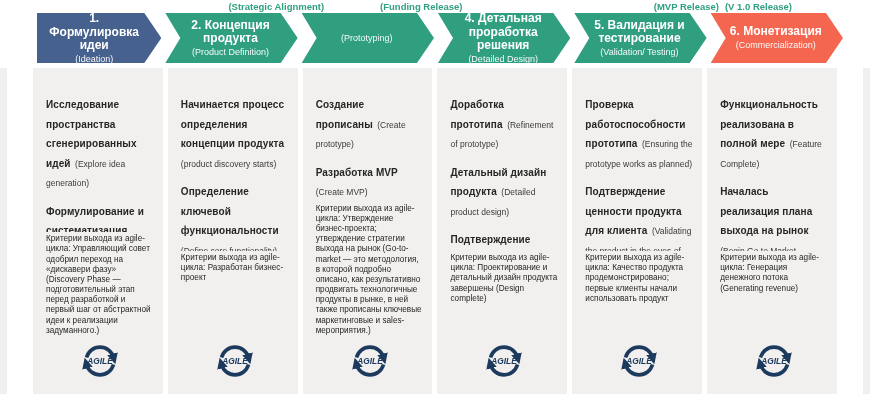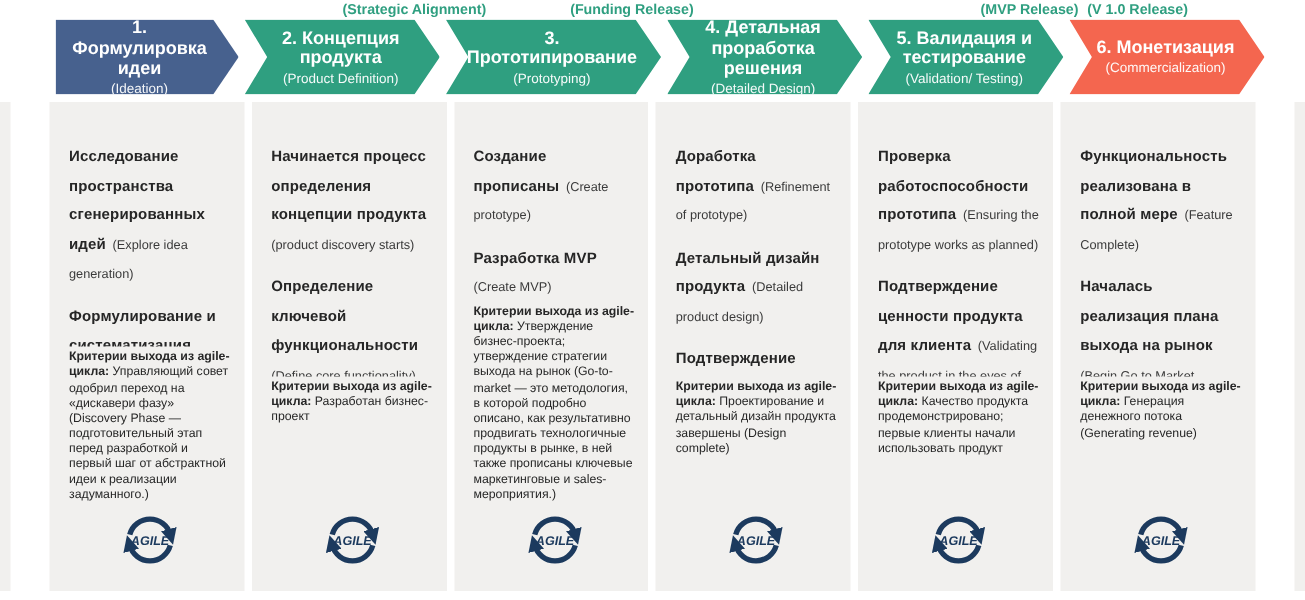--- a/index.html
+++ b/index.html
@@ -45,21 +45,21 @@
     flex:1 1 0;background:#f1f0ee;
     display:flex;flex-direction:column;
     padding:25px 9px 8px 13px;box-sizing:border-box;
     overflow:hidden;
   }
   .items{height:158px;display:flex;flex-direction:column;gap:9px;overflow:hidden;}
   .item{line-height:1.22;}
   .item .ru{font-size:10px;font-weight:700;color:#262626;letter-spacing:.1px;}
   .item .en{font-size:8.5px;font-weight:400;color:#3a3a3a;}
   .criteria{font-size:8.2px;line-height:1.24;color:#262626;margin-top:2px;}
-  .crit-lead{font-weight:700;}
+  .crit-lead{font-weight:400;}
   .crit-body{font-weight:400;}
   .agile{margin-top:auto;align-self:center;padding-top:4px;}
   
   .edge-strip{position:absolute;top:68px;bottom:6px;width:7px;background:#f1f0ee;}
   .edge-strip.left{left:0;}
   .edge-strip.right{right:0;}
   .svg-defs{position:absolute;width:0;height:0;}
 </style>
 </head>
 <body>
@@ -82,21 +82,20 @@
   <div class="chevron-row" id="chevron-row">
       <div class="chev first" style="background: rgb(71, 97, 142);">
     <div class="chev-title">1. Формулировка идеи</div>
     <div class="chev-sub">(Ideation)</div>
   </div>
       <div class="chev" style="background: rgb(47, 159, 128);">
     <div class="chev-title">2. Концепция продукта</div>
     <div class="chev-sub">(Product Definition)</div>
   </div>
       <div class="chev" style="background: rgb(47, 159, 128);">
-    <div class="chev-title">3. Прототипирование</div>
     <div class="chev-sub">(Prototyping)</div>
   </div>
       <div class="chev" style="background: rgb(47, 159, 128); align-items: center;">
     <div class="chev-title">4. Детальная проработка решения</div>
     <div class="chev-sub">(Detailed Design)</div>
   </div>
       <div class="chev" style="background: rgb(47, 159, 128);">
     <div class="chev-title">5. Валидация и тестирование</div>
     <div class="chev-sub">(Validation/ Testing)</div>
   </div>

